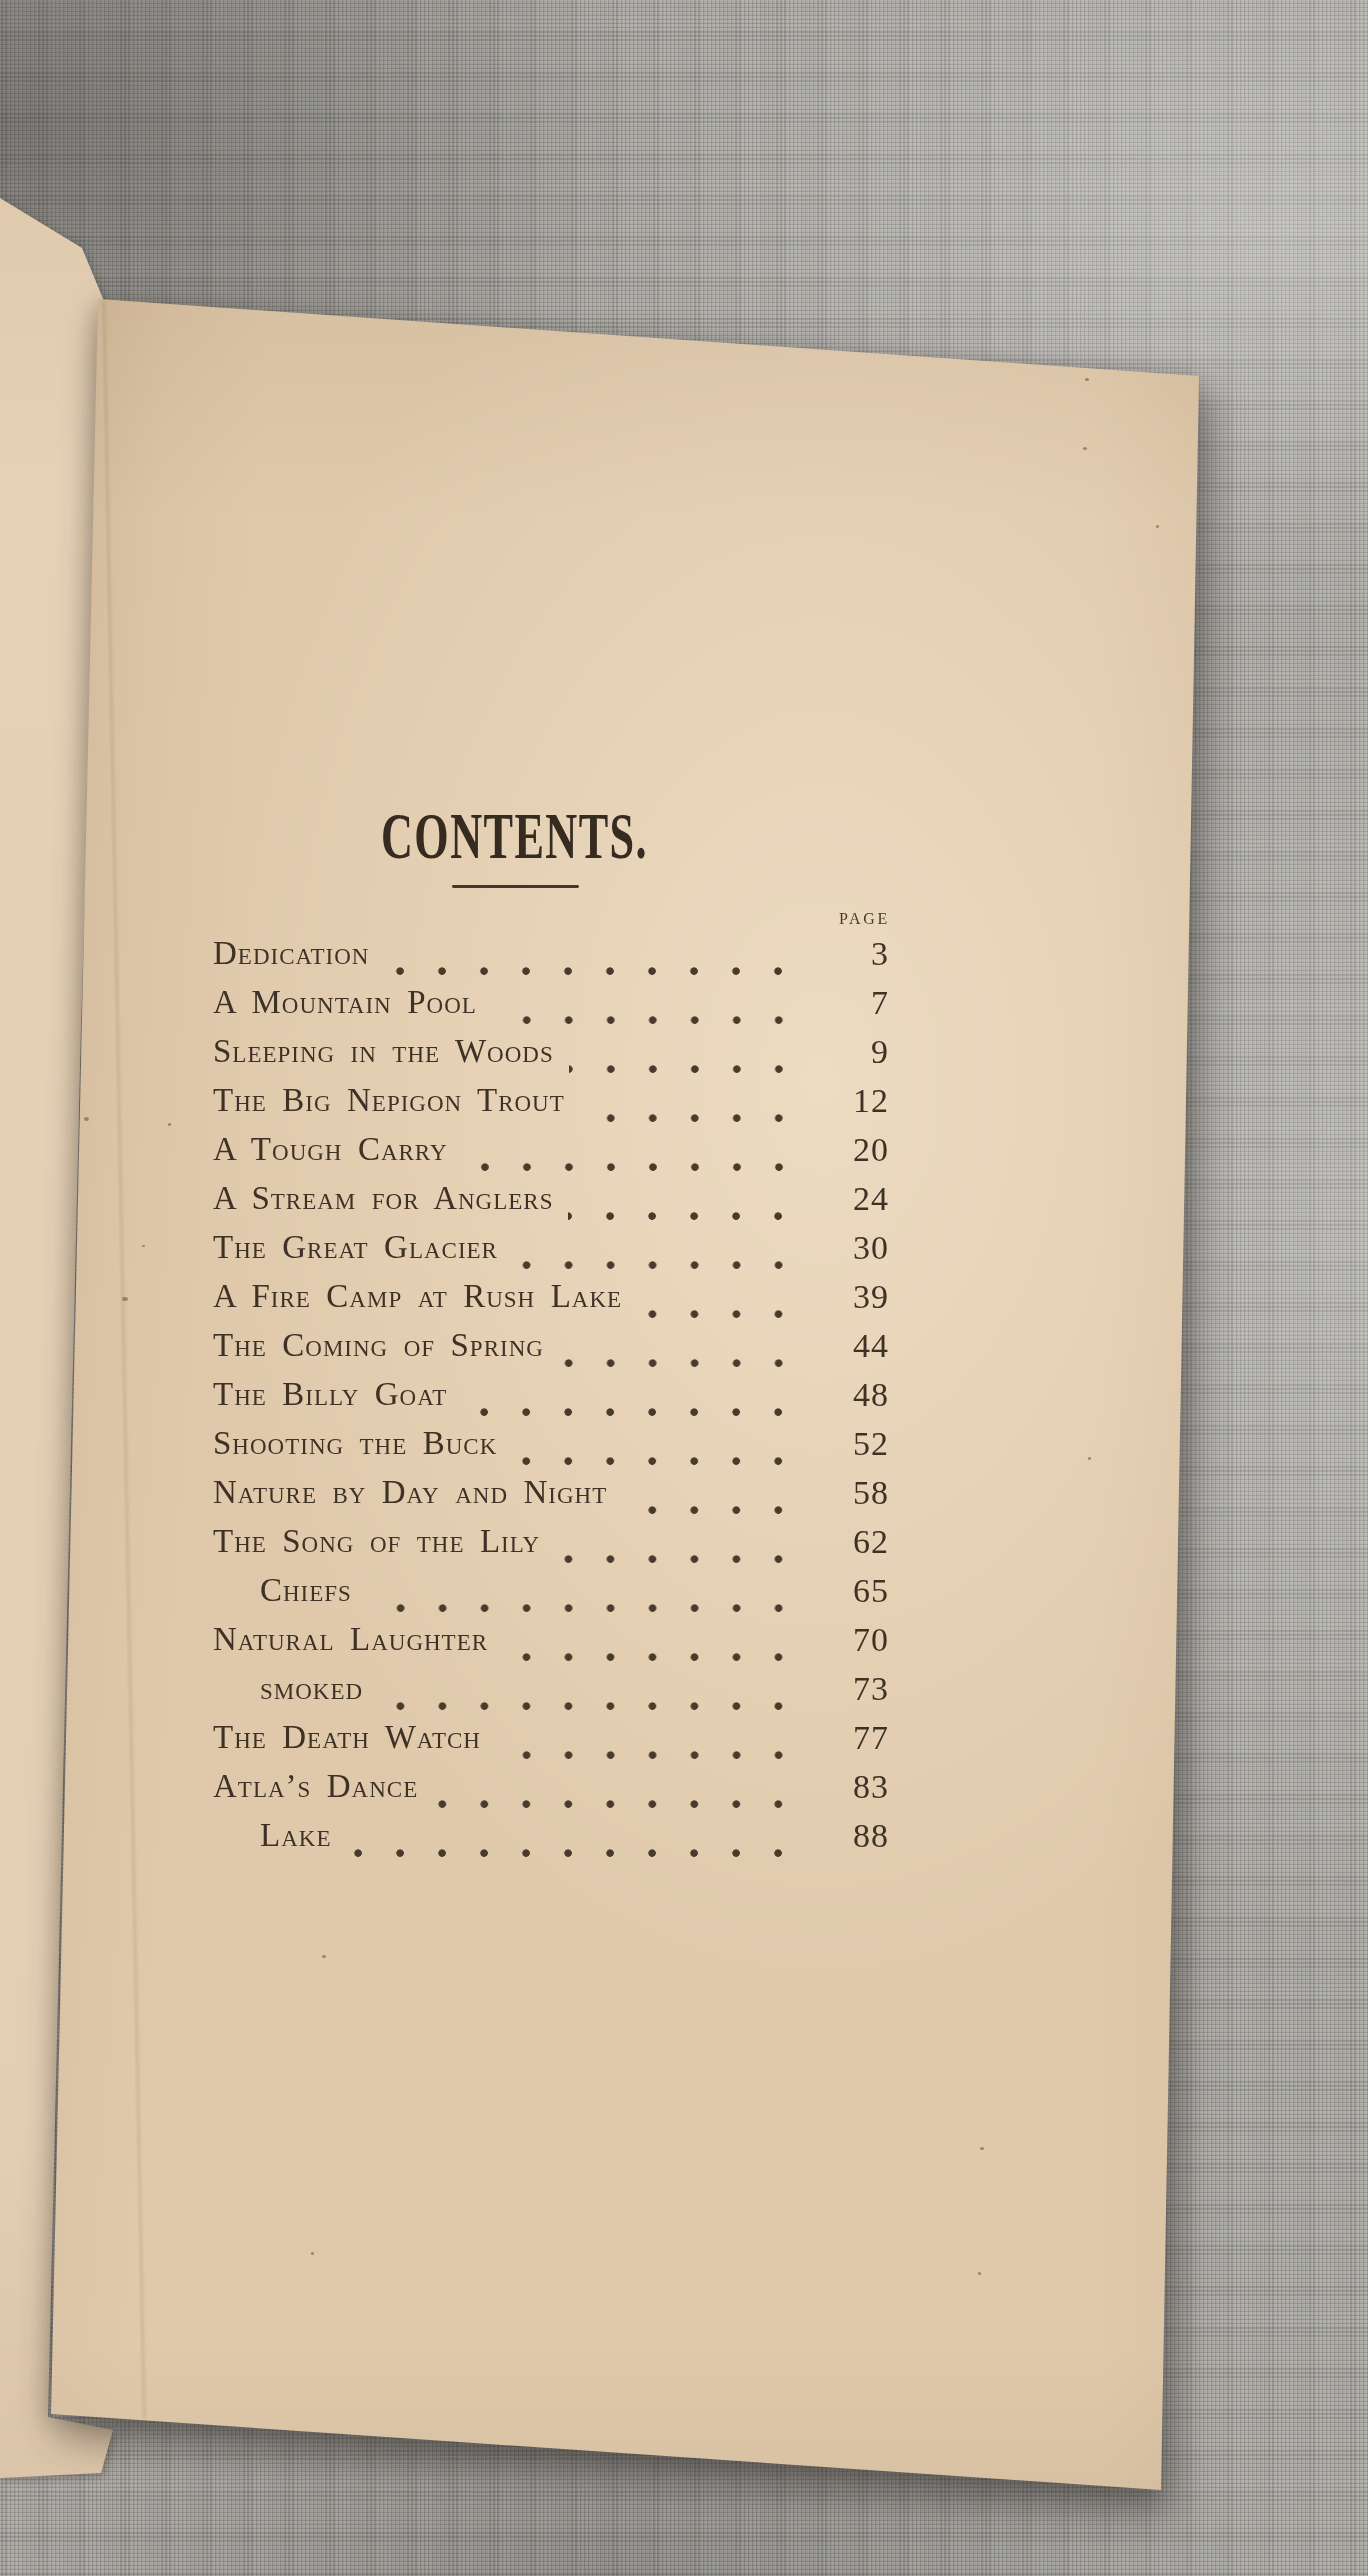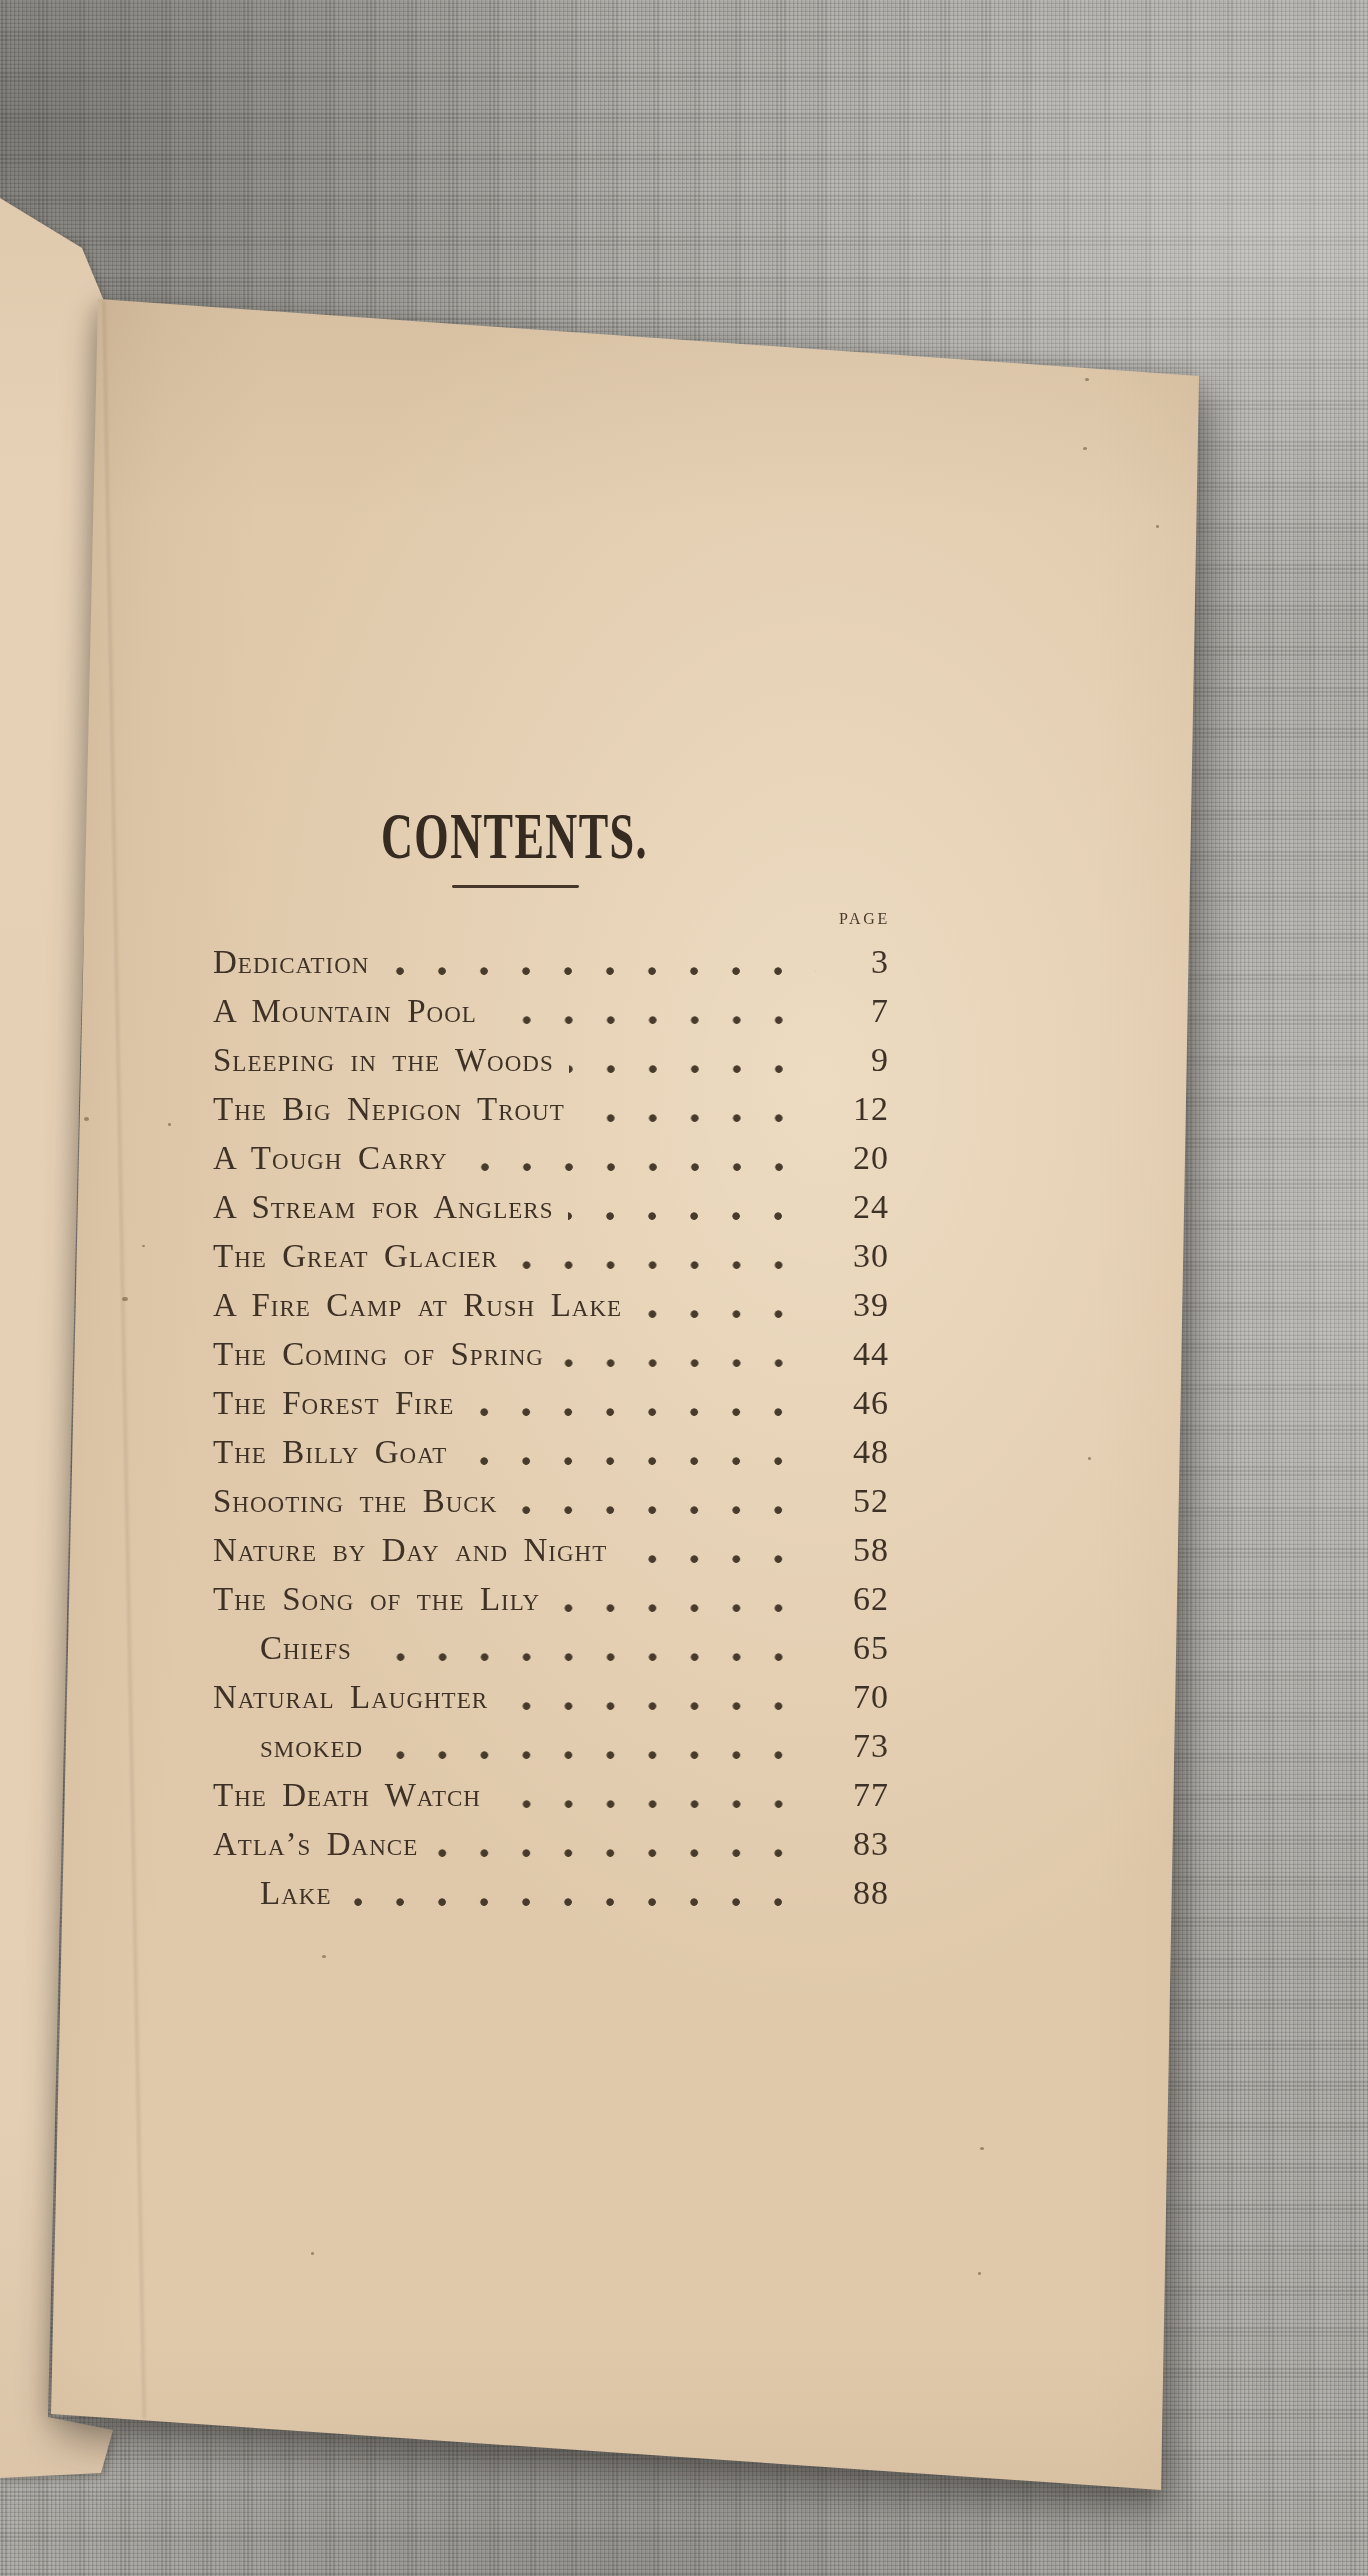--- a/index.html
+++ b/index.html
@@ -58,21 +58,21 @@
   .page-label{
     position:absolute;left:616px;top:911px;width:274px;
     font-size:16px;line-height:1;letter-spacing:2.7px;text-align:right;
     font-variant:small-caps;color:#473a2c;
   }
   .toc{
     position:absolute;left:213px;top:937px;width:676px;
     color:#3e3126;
   }
   .row{
-    display:flex;align-items:flex-end;height:49px;padding-bottom:6.8px;box-sizing:border-box;
+    display:flex;align-items:flex-start;height:49px;padding-bottom:6.8px;box-sizing:border-box;
     font-variant:small-caps;font-size:33px;line-height:1;
     letter-spacing:1px;word-spacing:6.2px;
   }
   .row .t{white-space:nowrap;}
   .row .leader{
     flex:1;align-self:flex-end;height:9px;margin:0 9.6px 3.4px 15px;
     background-image:radial-gradient(circle at 4.1px 4.1px, #493b2b 3.4px, rgba(0,0,0,0) 4.1px);
     background-size:42px 9px;background-repeat:repeat-x;background-position:right bottom;
   }
   .row .n{width:63px;text-align:right;font-variant:normal;font-size:34px;}
@@ -141,25 +141,20 @@
           </div>
           <div class="row">
             <span class="t">A Fire Camp at Rush Lake</span>
             <span class="leader"></span>
             <span class="n">39</span>
           </div>
           <div class="row">
             <span class="t">The Coming of Spring</span>
             <span class="leader"></span>
             <span class="n">44</span>
-          </div>
-          <div class="row">
-            <span class="t">The Forest Fire</span>
-            <span class="leader"></span>
-            <span class="n">46</span>
           </div>
           <div class="row">
             <span class="t">The Billy Goat</span>
             <span class="leader"></span>
             <span class="n">48</span>
           </div>
           <div class="row">
             <span class="t">Shooting the Buck</span>
             <span class="leader"></span>
             <span class="n">52</span>

